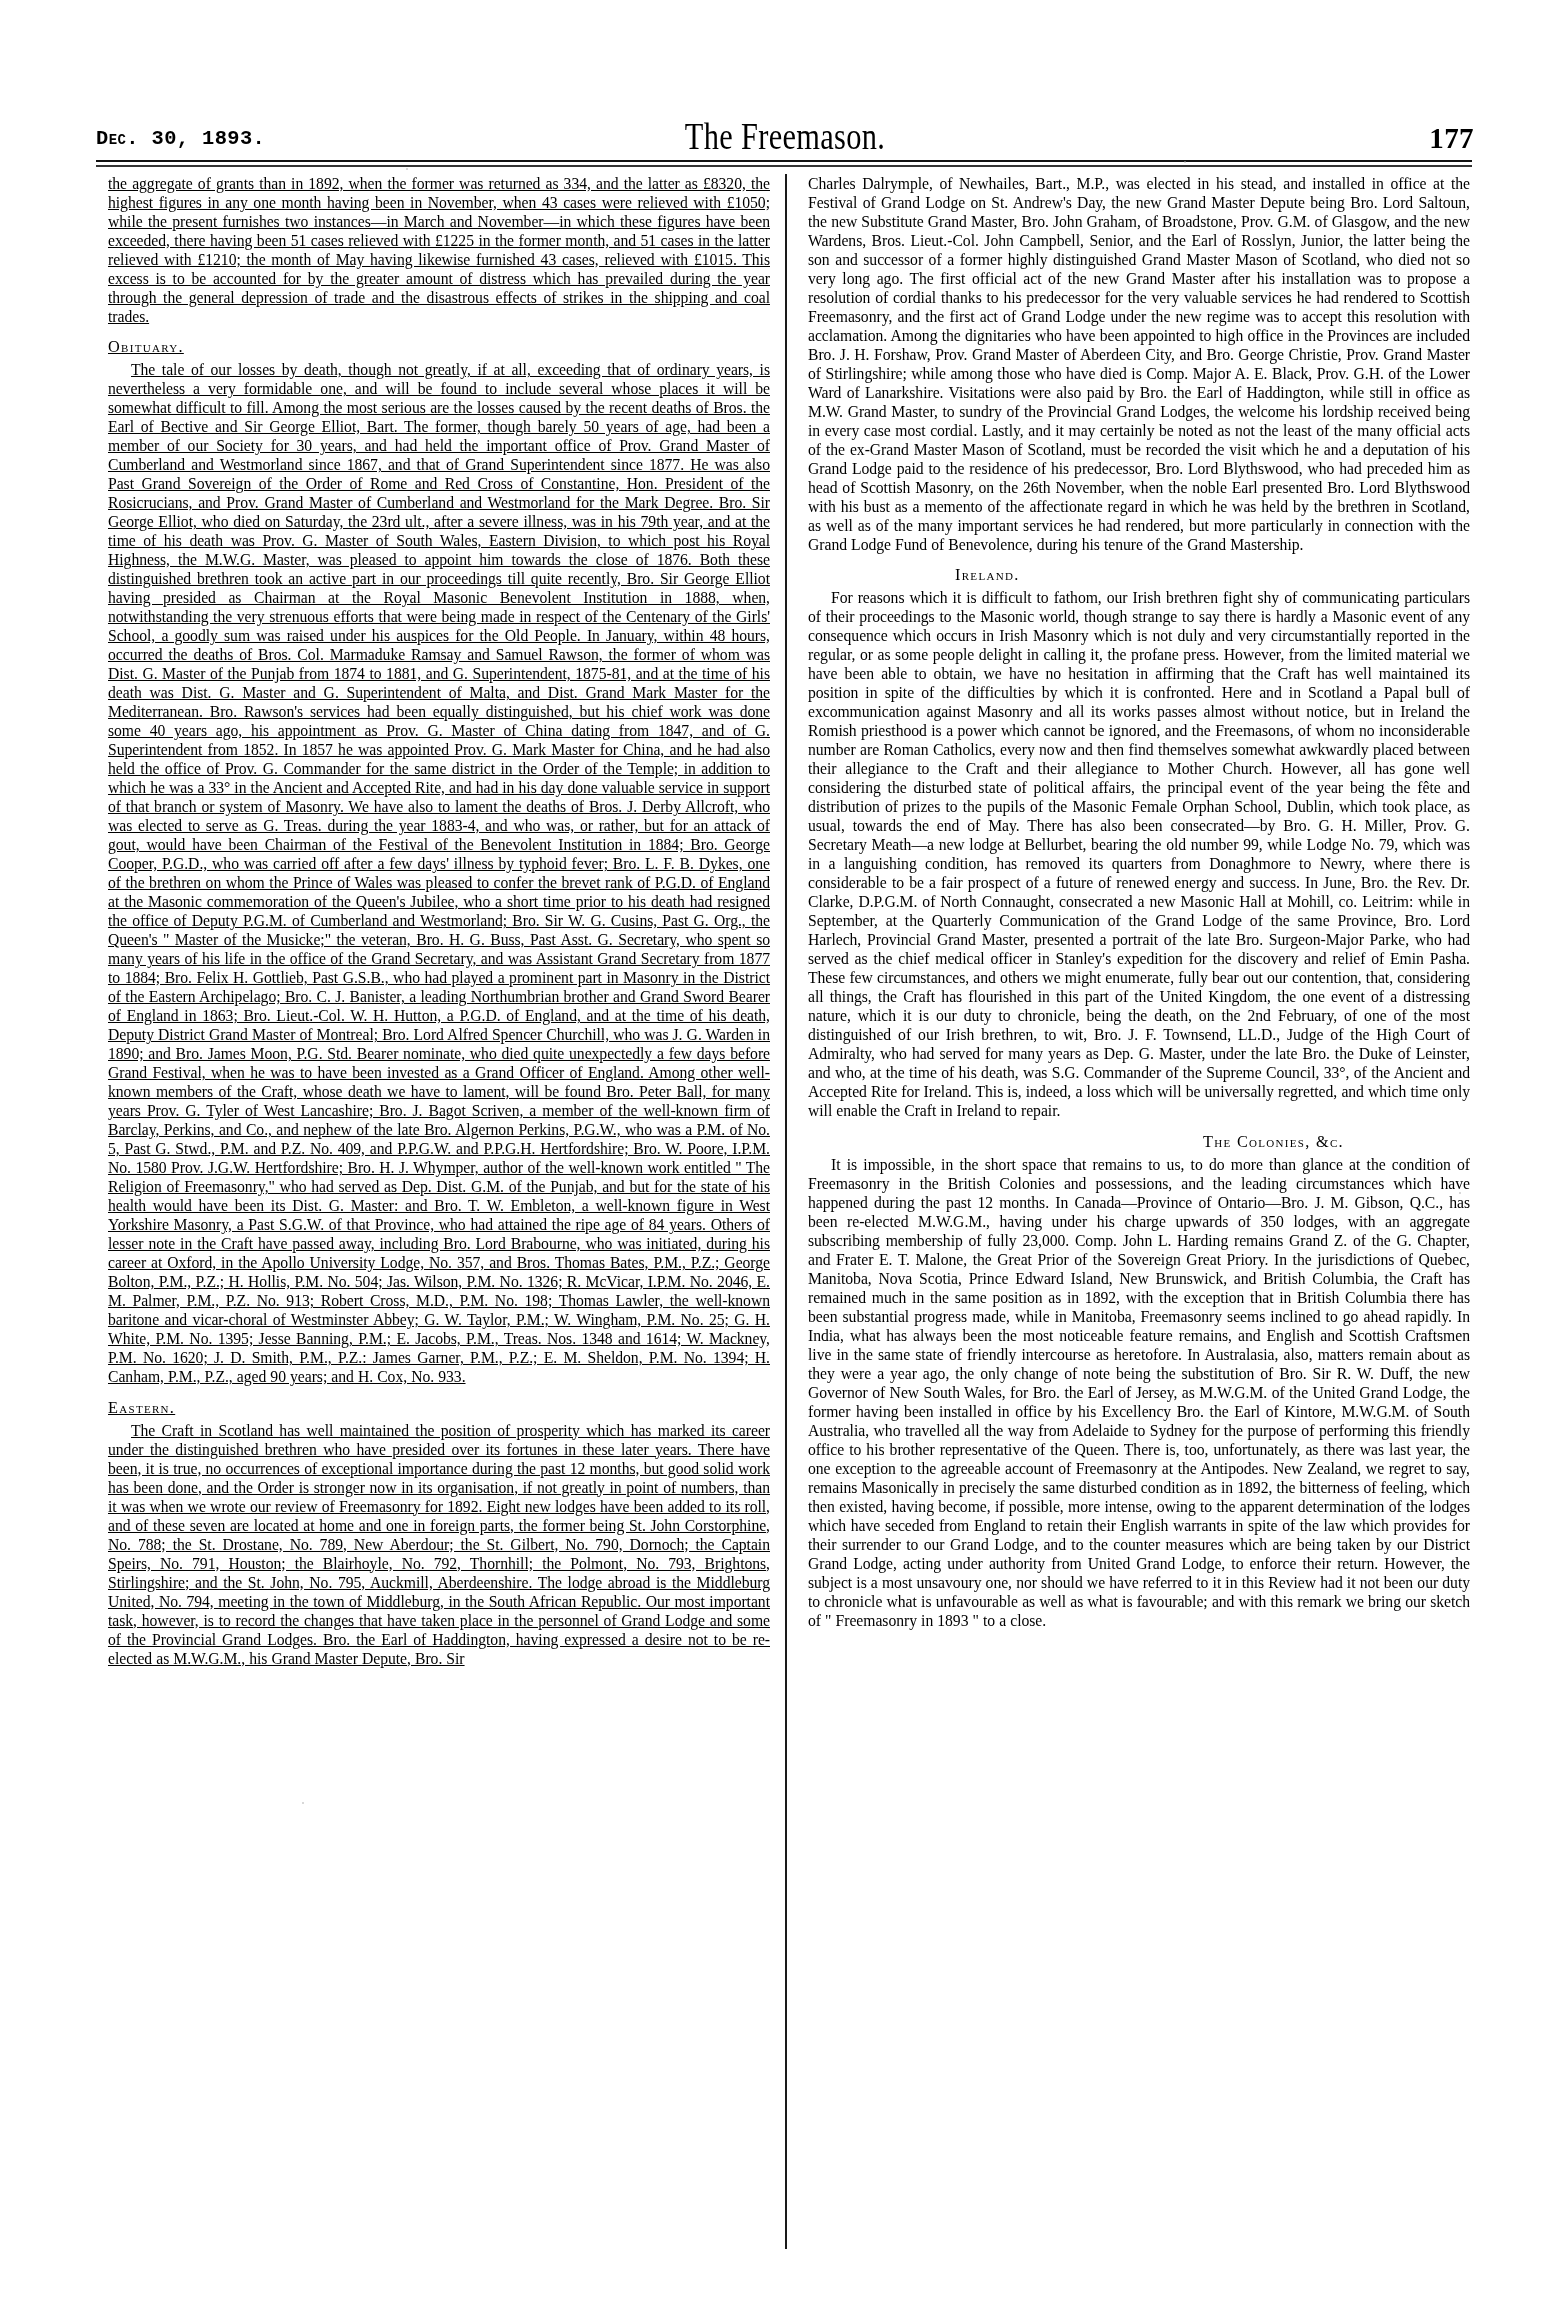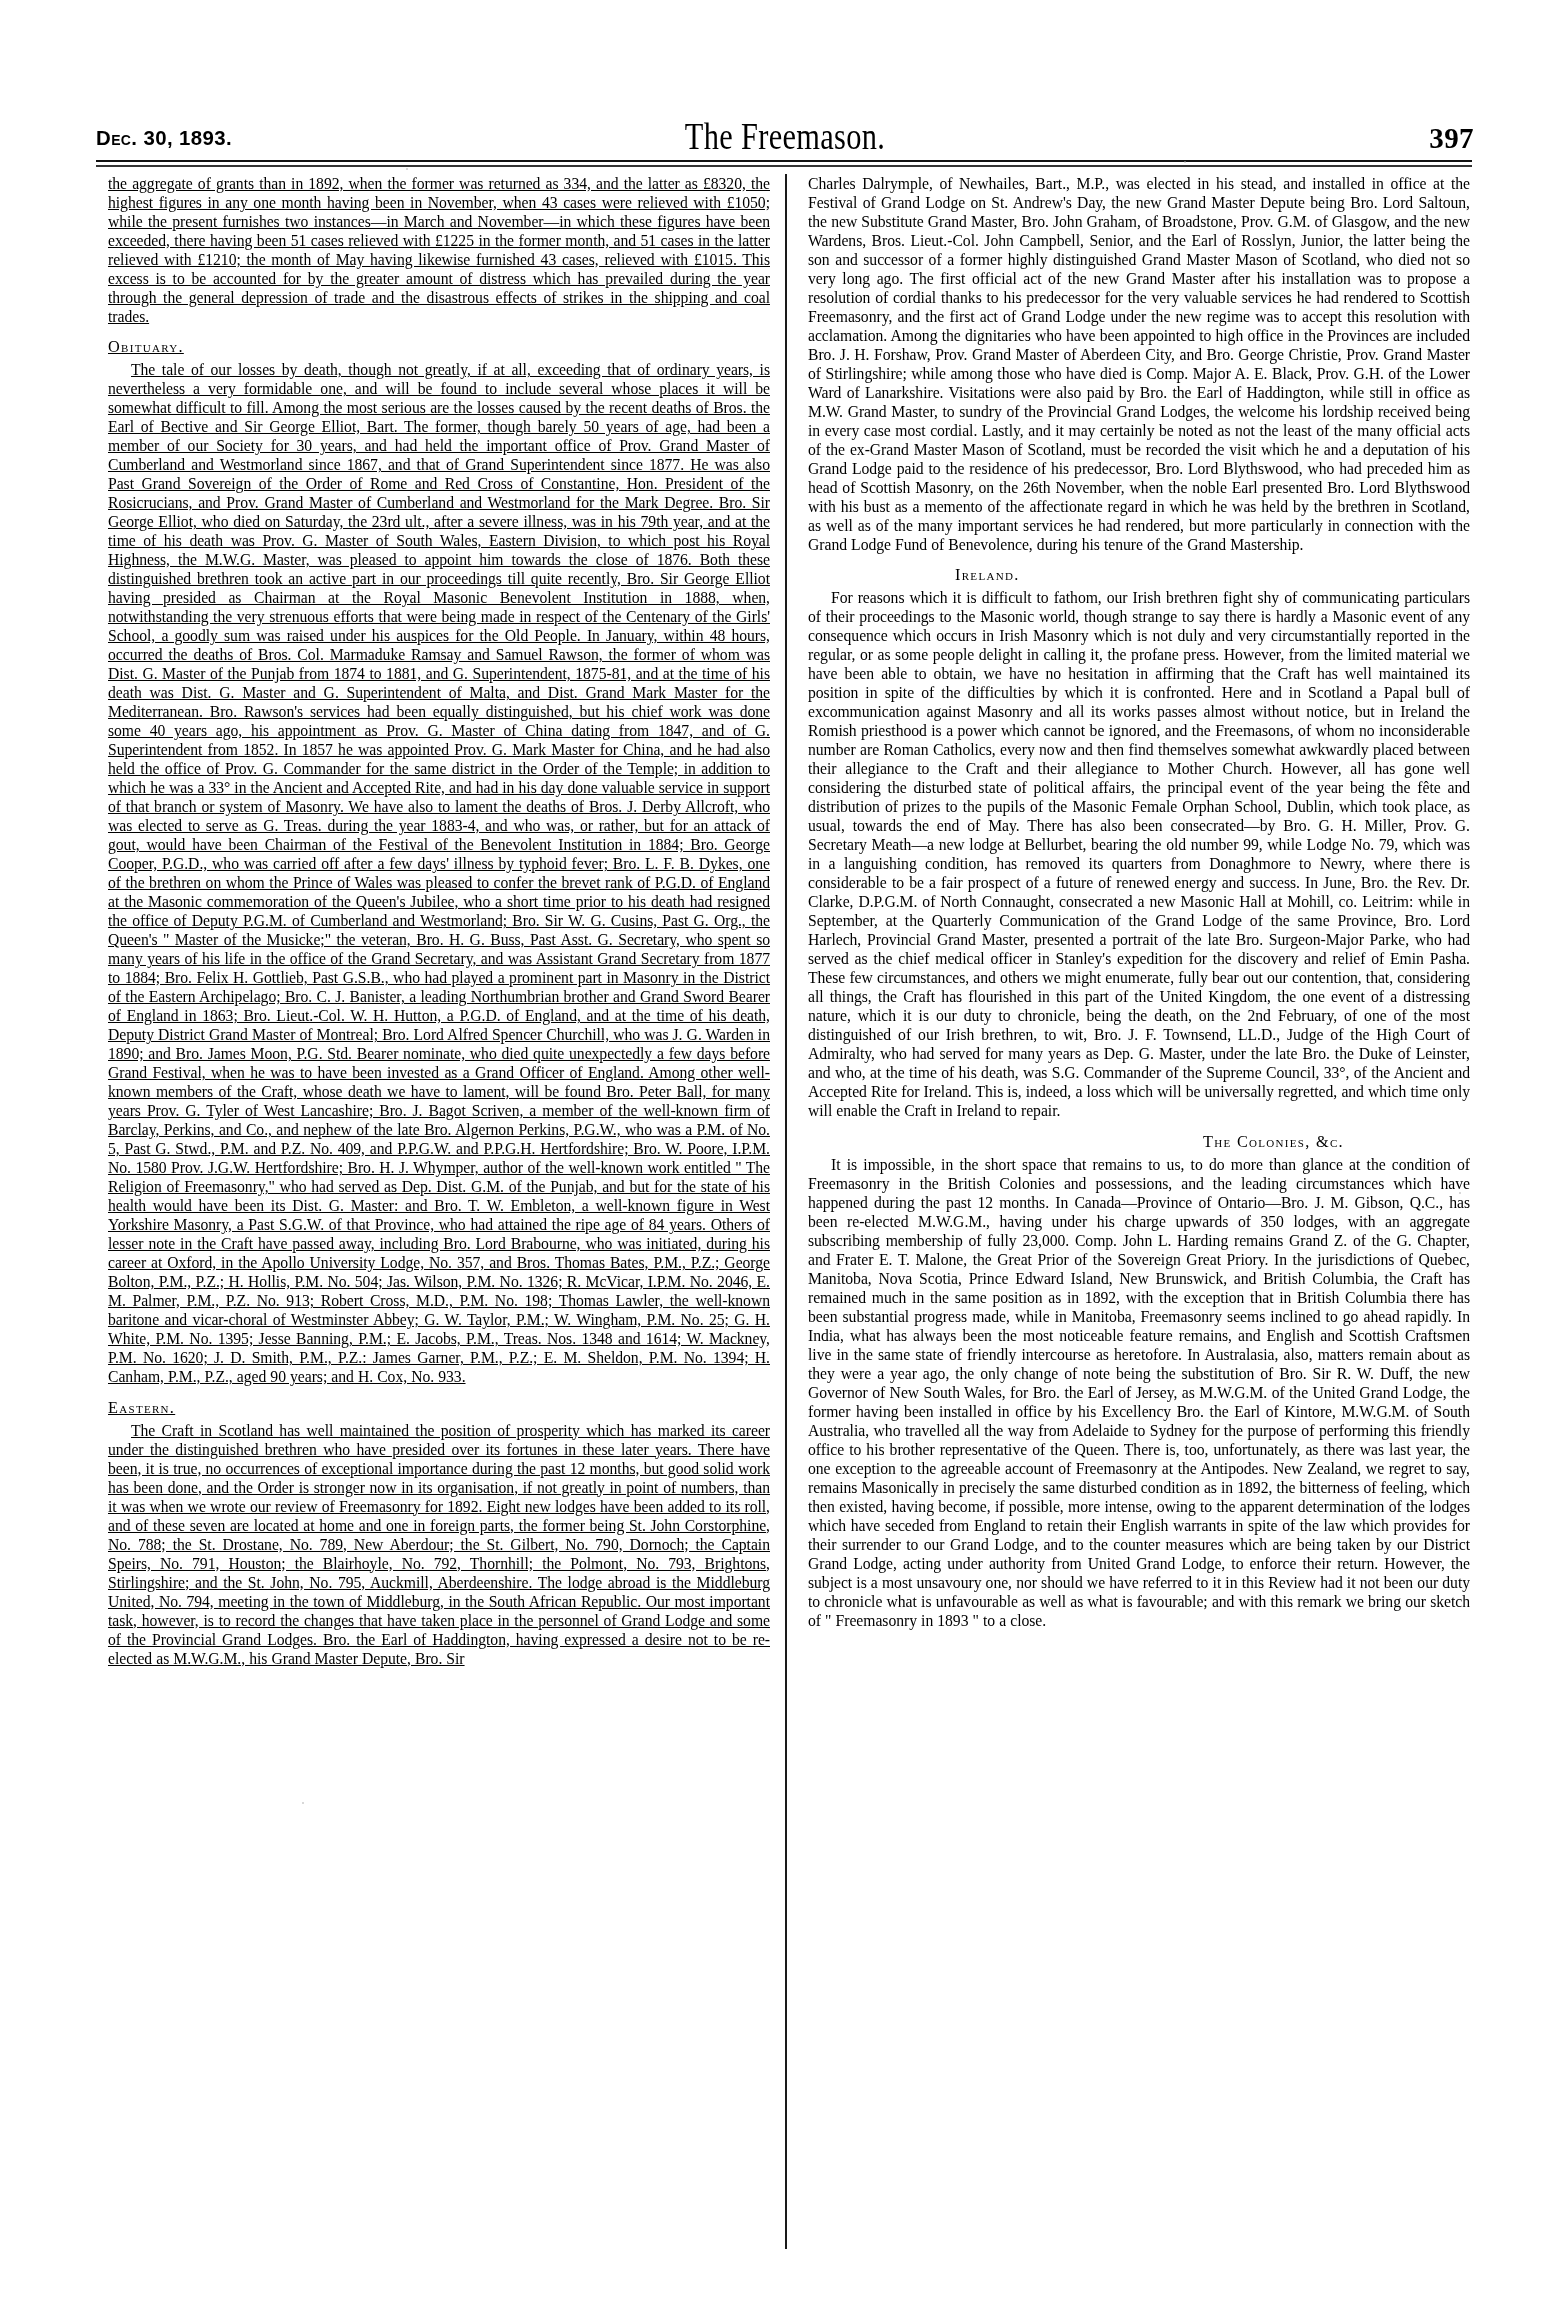--- a/index.html
+++ b/index.html
@@ -31,21 +31,21 @@
     position: absolute;
     left: 96px;
     top: 117px;
     width: 1378px;
     height: 41px;
   }
   .masthead-date {
     position: absolute;
     left: 0;
     top: 9.8px;
-    font-family: Liberation Sans, sans-serif;
+    font-family: Liberation Mono, monospace;
     font-size: 20.4px;
     font-weight: 700;
     font-variant: small-caps;
     letter-spacing: 0.4px;
     white-space: nowrap;
   }
   .masthead-title {
     position: absolute;
     left: 0;
     right: 0;
@@ -158,21 +158,21 @@
   }
 </style>
 </head>
 <body>
 
 <div class="page">
 
   <div class="masthead">
     <div class="masthead-date">Dec. 30, 1893.</div>
     <div class="masthead-title">The Freemason.</div>
-    <div class="masthead-pageno">397</div>
+    <div class="masthead-pageno">177</div>
   </div>
 
   <div class="rule-top"></div>
   <div class="rule-top2"></div>
 
   <div class="columns">
 
     <div class="col-divider"></div>
 
     <div class="col col-left">

